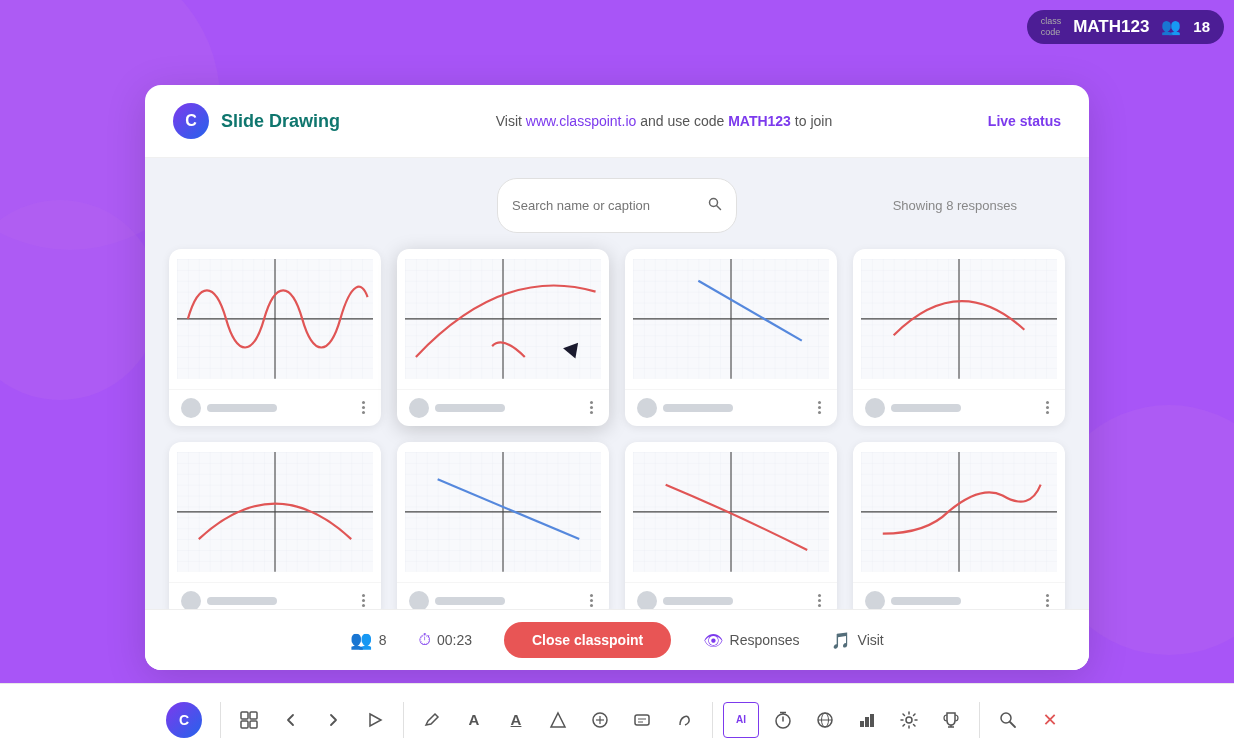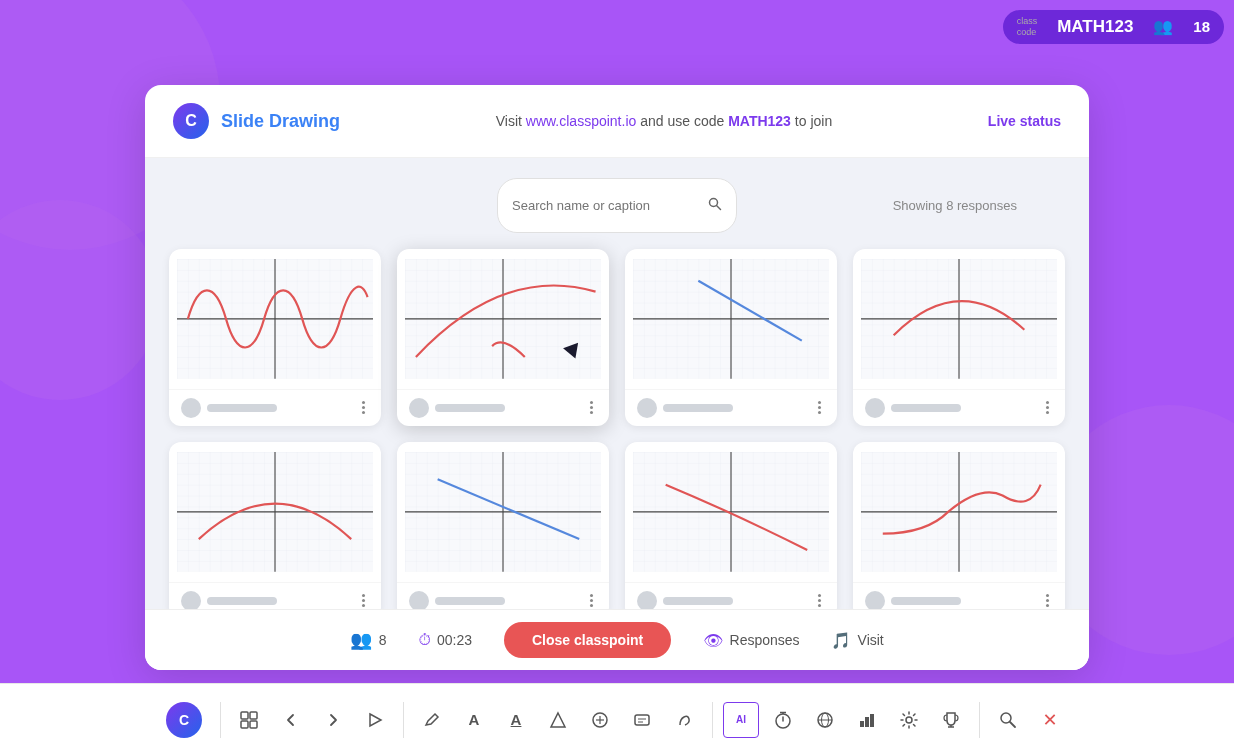--- a/index.html
+++ b/index.html
@@ -20,26 +20,26 @@
     }
     .bg-circle-1 { width: 300px; height: 300px; top: -50px; left: -80px; }
     .bg-circle-2 { width: 250px; height: 250px; bottom: 100px; right: -60px; }
     .bg-circle-3 { width: 200px; height: 200px; top: 200px; left: -40px; }
 
     
     .top-bar {
       position: absolute;
       top: 10px;
       right: 10px;
-      background: #6d28d9;
+      background: #4c1d95;
       border-radius: 20px;
       padding: 6px 14px;
       display: flex;
       align-items: center;
-      gap: 20px;
+      gap: 12px;
       color: white;
       font-size: 13px;
     }
     .people-icon { color: #4ade80; font-size: 16px; }
 
     
     .main-container {
       position: absolute;
       top: 85px;
       left: 145px;
@@ -74,21 +74,21 @@
       display: flex;
       align-items: center;
       justify-content: center;
       color: white;
       font-weight: 700;
       font-size: 16px;
     }
     .app-title {
       font-size: 18px;
       font-weight: 600;
-      color: #3b82f6;
+      color: #0f766e;
     }
     .header-center {
       font-size: 14px;
       color: #555;
     }
     .header-center a { color: #7c3aed; text-decoration: none; }
     .header-center .code { color: #7c3aed; font-weight: 700; }
     .live-status {
       color: #7c3aed;
       font-size: 14px;

